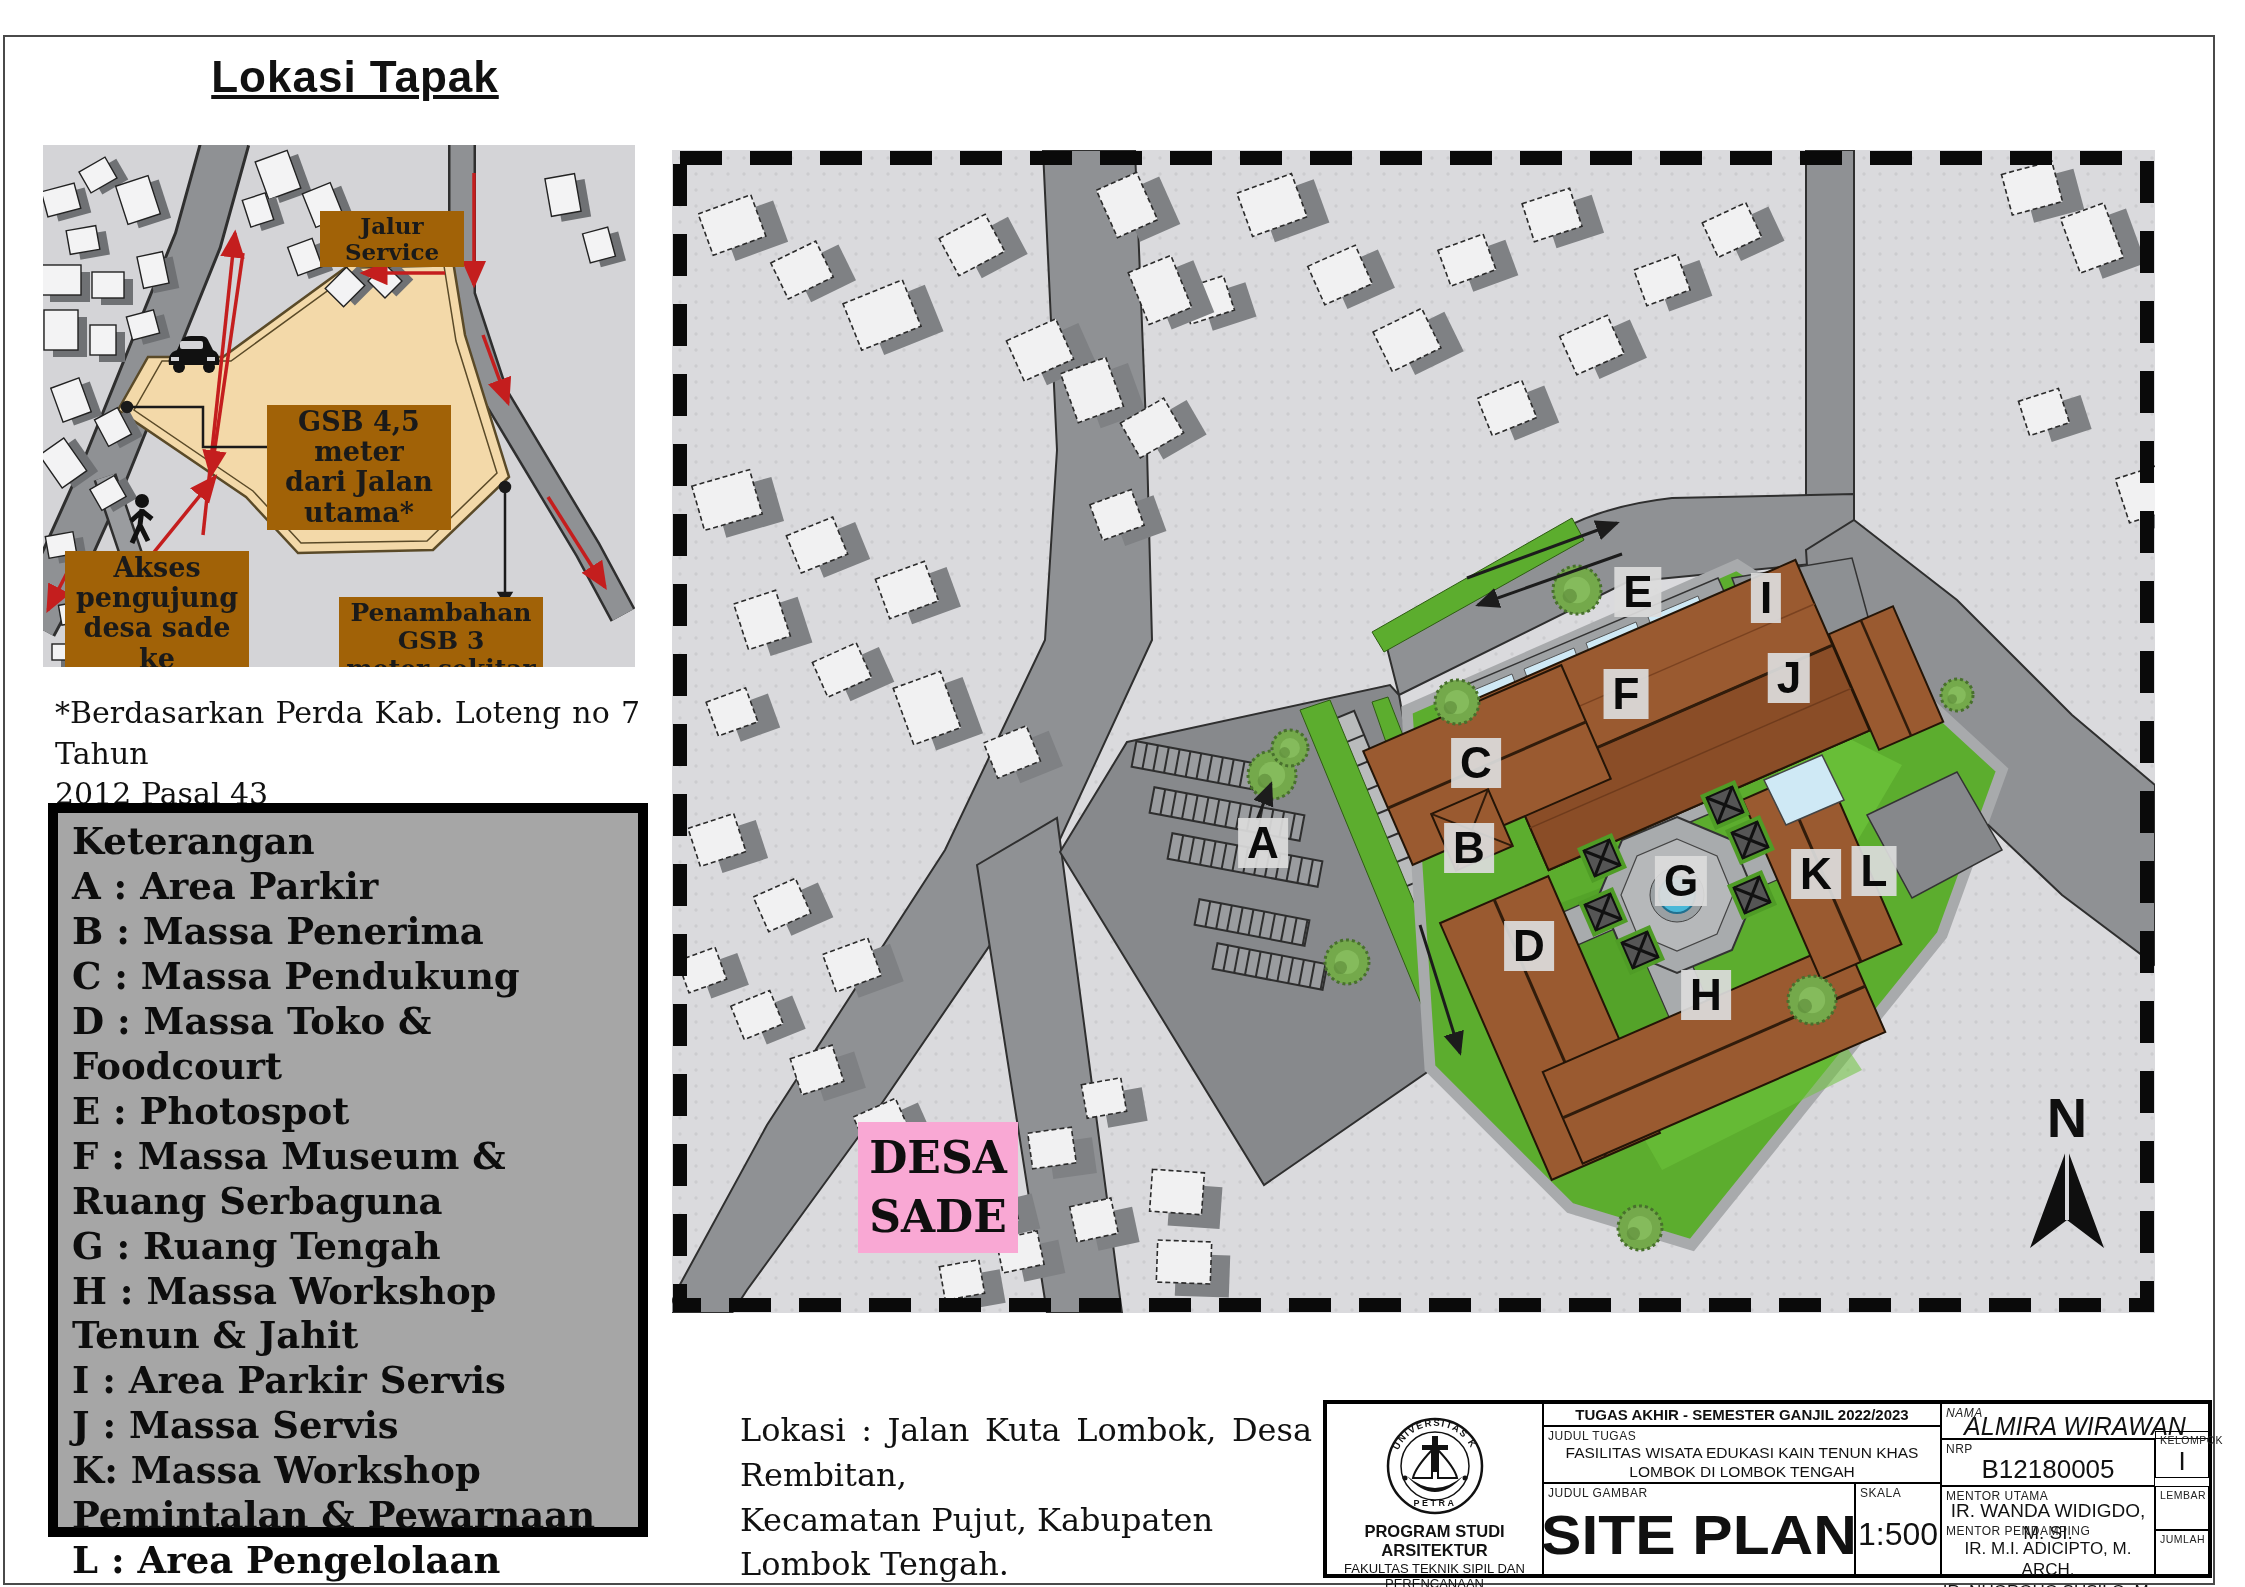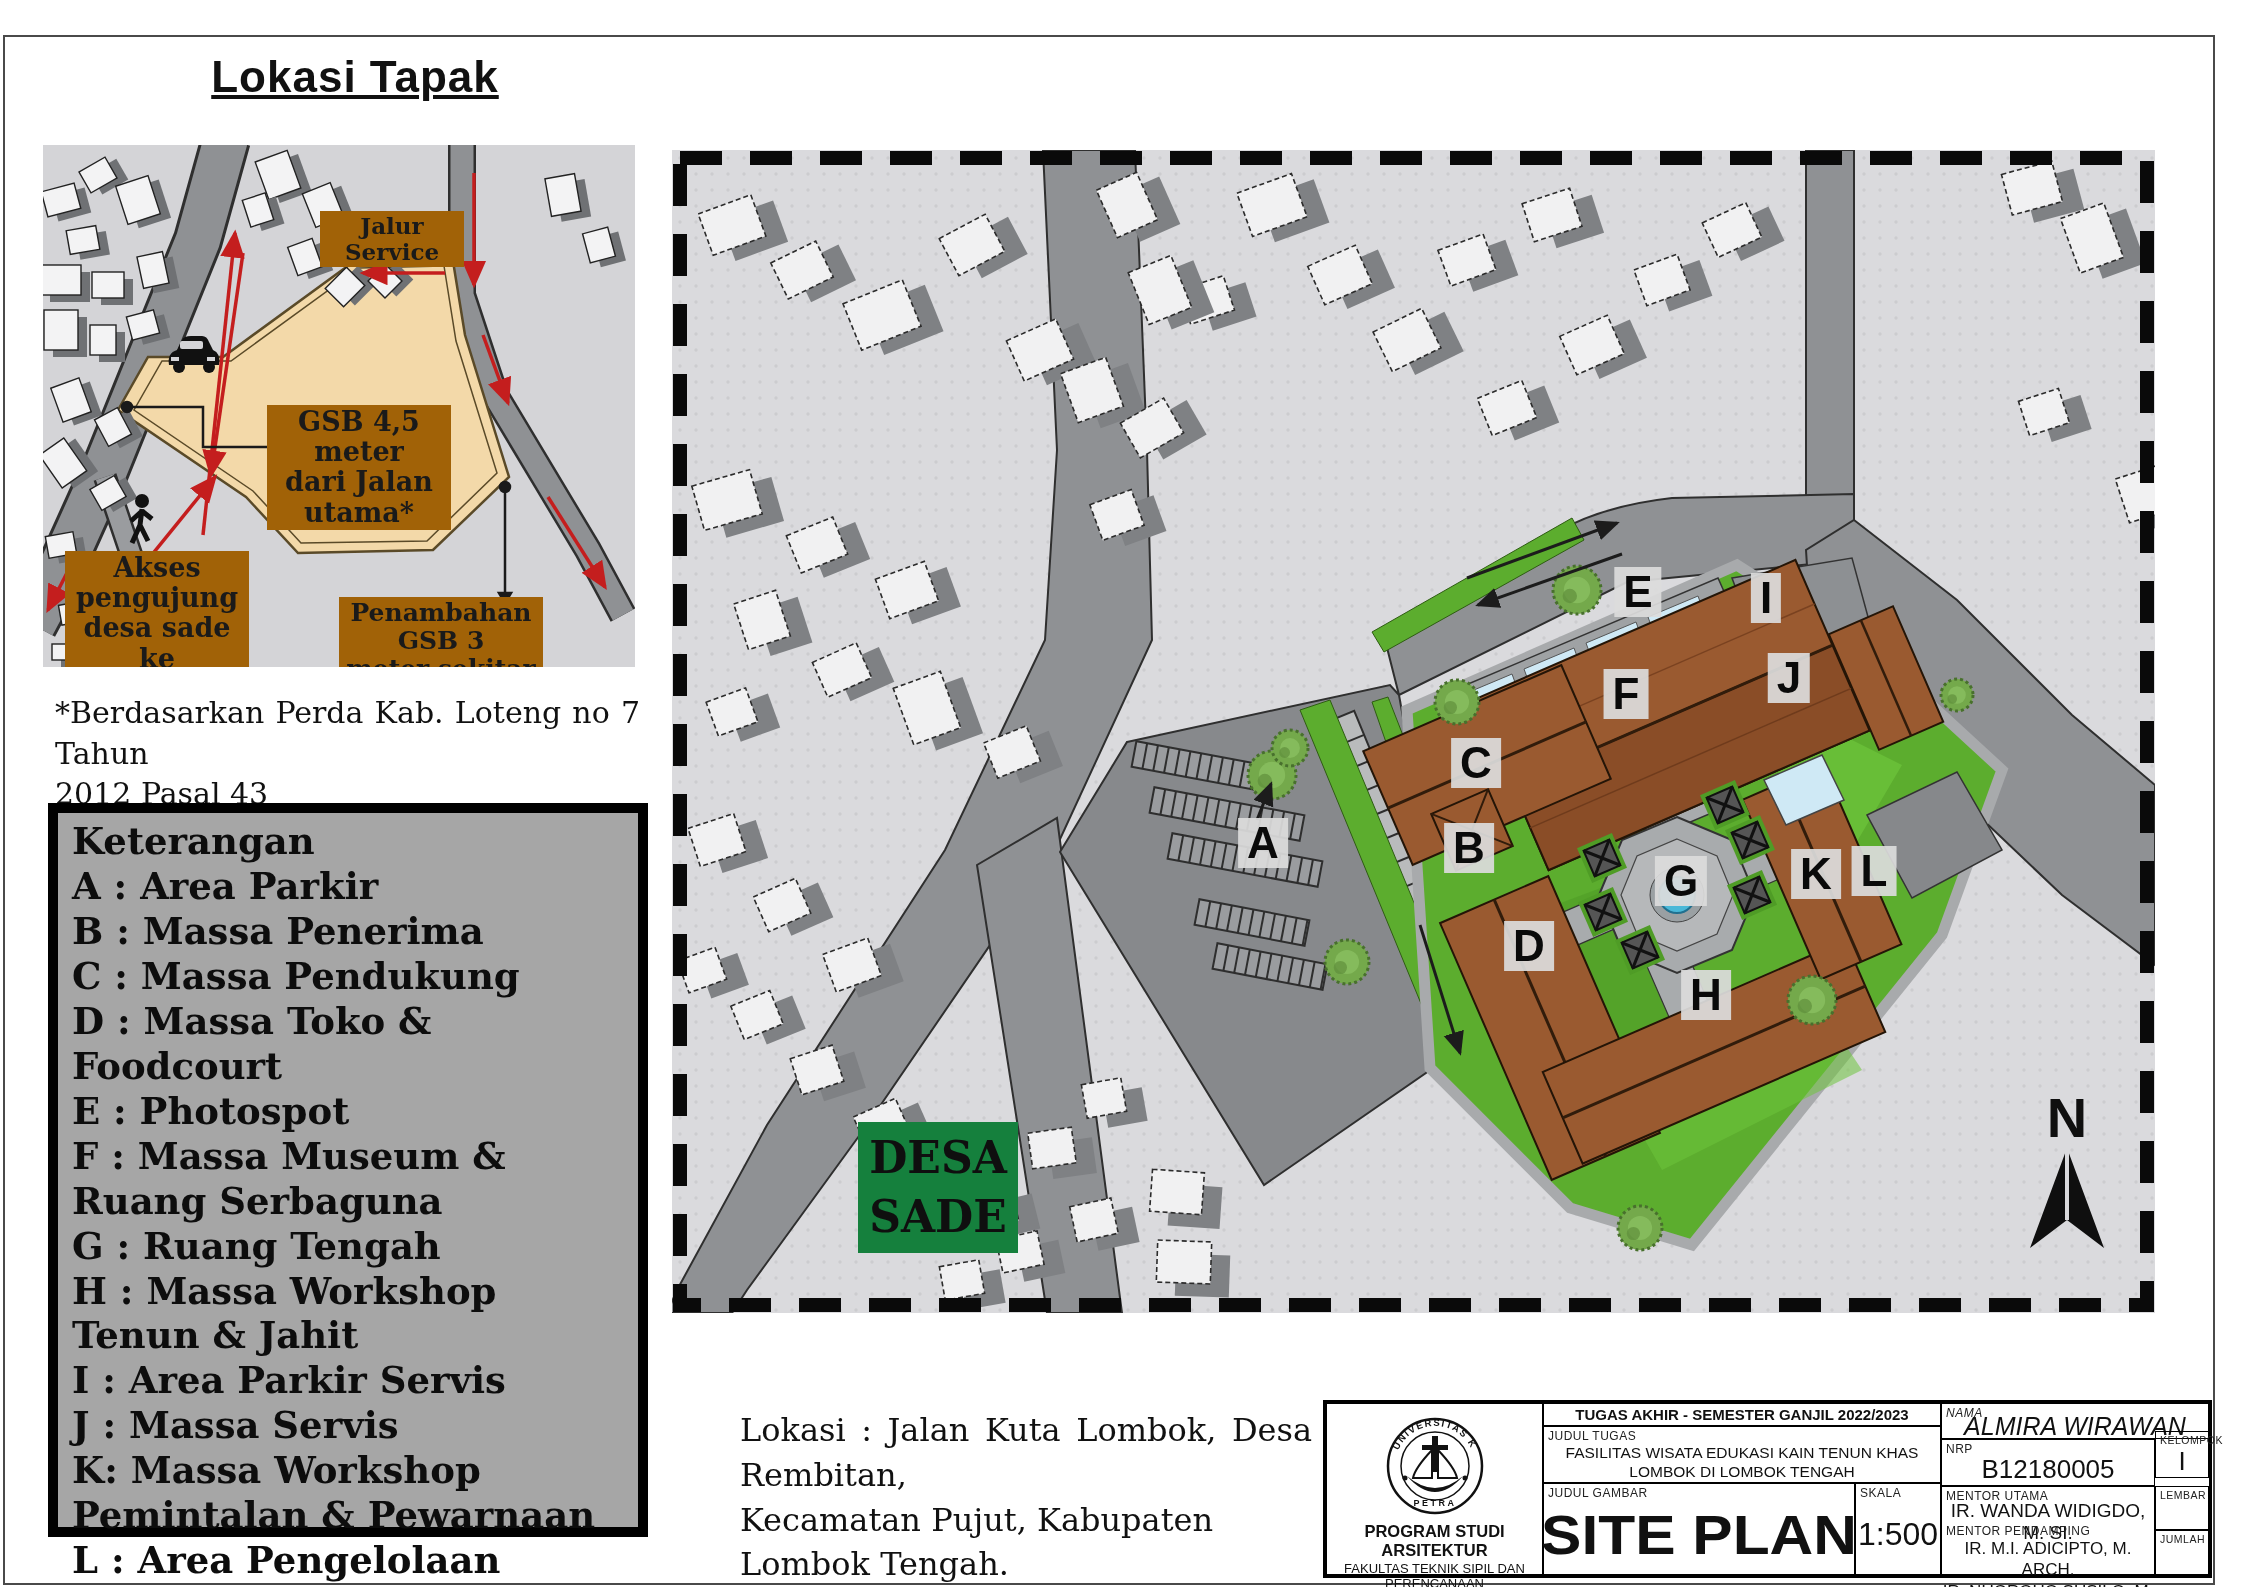--- a/index.html
+++ b/index.html
@@ -18,21 +18,21 @@
   .footnote .just{text-align:justify;text-align-last:justify;}
   .legend{position:absolute;left:48px;top:803px;width:552px;height:702px;background:#a6a6a6;
       border:10px solid #000;padding:6px 14px;}
   .legend-line{font-family:"DejaVu Serif",serif;font-weight:bold;font-size:37px;line-height:1.215;color:#0d0d0d;}
 
   
   .map{position:absolute;left:672px;top:150px;width:1483px;height:1163px;}
   .map svg.base{position:absolute;left:0;top:0;}
   .site-letter{position:absolute;transform:translate(-50%,-50%);background:rgba(219,219,219,.93);
       font-weight:bold;font-size:44px;line-height:1.0;padding:3px 9px;color:#0a0a0a;}
-  .desa-sade{position:absolute;left:186px;top:972px;width:156px;background:#15803d;text-align:center;
+  .desa-sade{position:absolute;left:186px;top:972px;width:156px;background:#f9a8d4;text-align:center;
       font-family:"DejaVu Serif",serif;font-weight:bold;font-size:44px;line-height:1.35;color:#0f0f0f;padding:6px 2px;}
   .north{position:absolute;left:1340px;top:940px;width:110px;text-align:center;}
   .north .n{font-size:56px;font-weight:bold;color:#0f0f0f;line-height:1;}
 
   
   .lokasi{position:absolute;left:740px;top:1398px;width:572px;font-family:"DejaVu Serif",serif;
       font-size:32px;line-height:1.4;margin-top:10px;}
   .lokasi .just{text-align:justify;text-align-last:justify;}
   .tb{position:absolute;left:1323px;top:1400px;width:889px;height:178px;border:3px solid #000;background:#fff;box-sizing:border-box;}
   .tb .cell{position:absolute;box-sizing:border-box;border:1px solid #000;}

